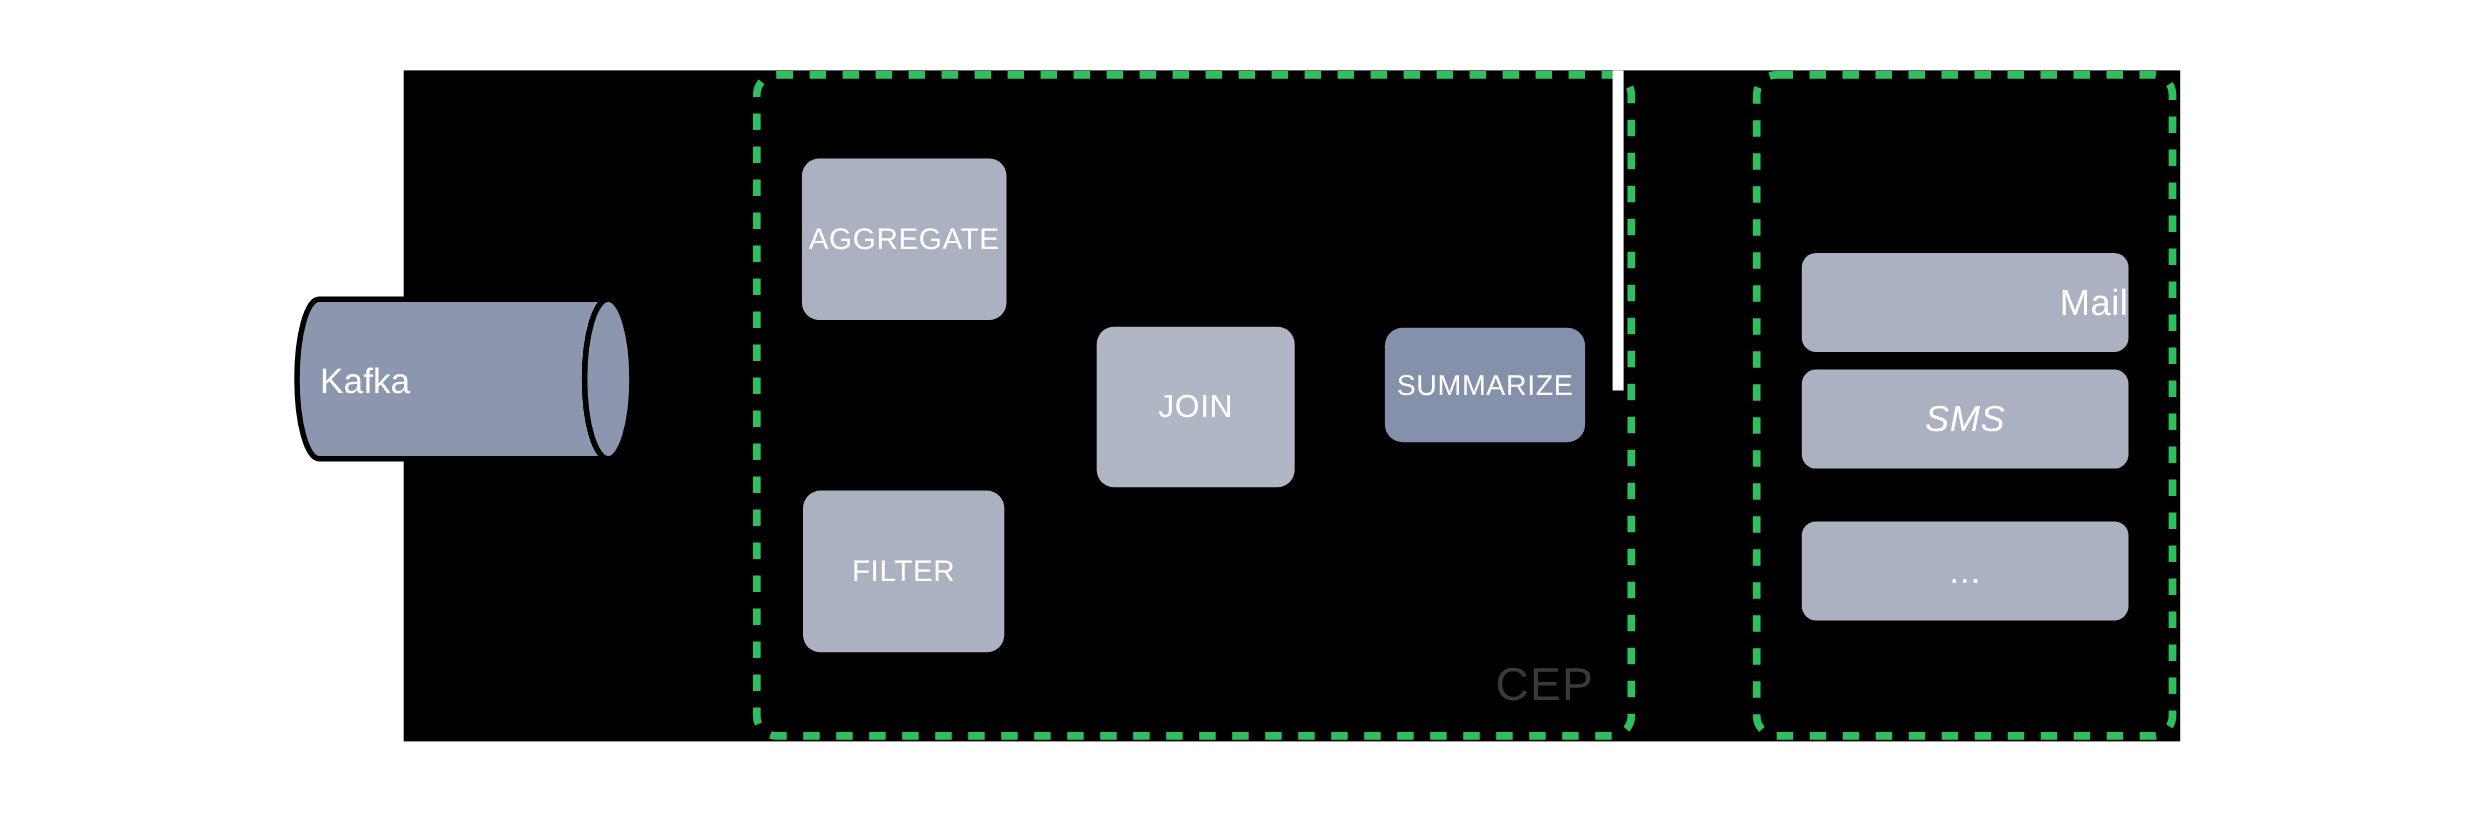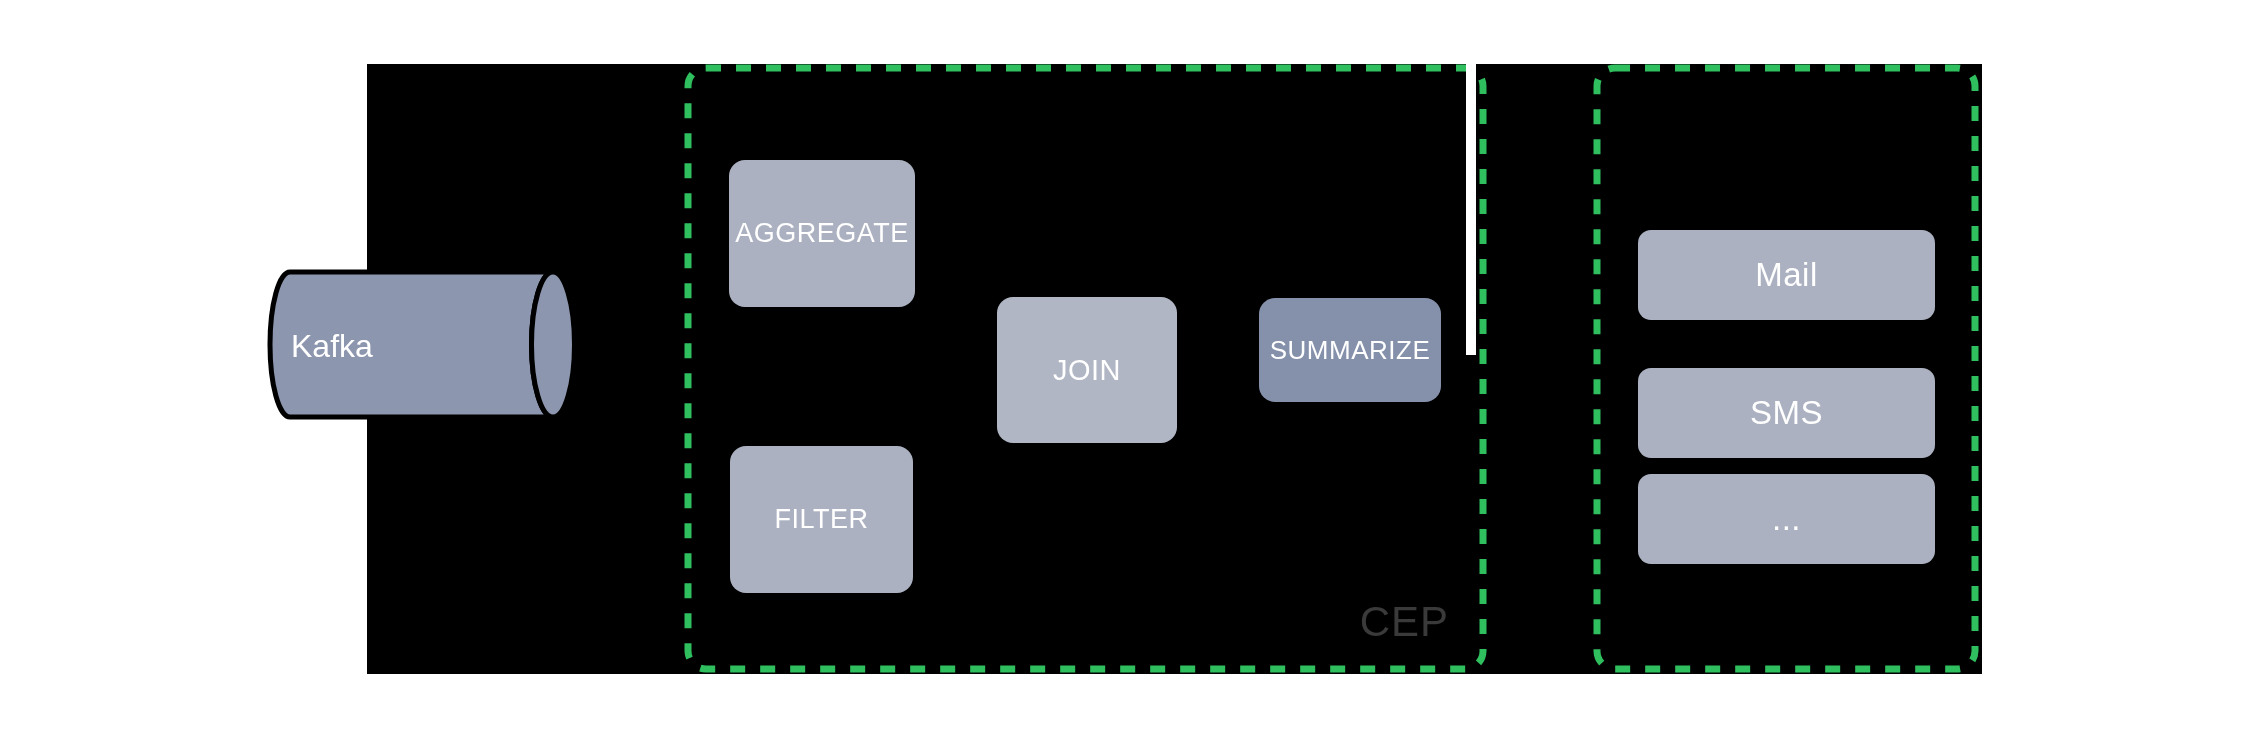--- a/index.html
+++ b/index.html
@@ -13,34 +13,34 @@
   }
   .borders { position:absolute; left:0; top:0; width:2246px; height:745px; pointer-events:none; }
   .divider {
     position:absolute; left:1466px; top:64px; width:10px; height:291px; background:#ffffff;
   }
   .node {
     position:absolute; display:flex; align-items:center; justify-content:center;
     color:#fff; background:var(--node-fill, #abb1c0); border-radius:16px;
     letter-spacing:0.5px;
   }
-  .node-aggregate { left:729px; top:144px; width:186px; height:147px; font-size:27px;margin-top:16px; }
+  .node-aggregate { left:729px; top:144px; width:186px; height:147px; font-size:27px; }
   .node-filter    { left:730px; top:446px; width:183px; height:147px; font-size:27px; }
   .node-join      { left:997px; top:297px; width:180px; height:146px; font-size:29px;
                     background:var(--join-fill, #b1b6c4); }
   .node-summarize { left:1259px; top:298px; width:182px; height:104px; font-size:26px;
                     background:var(--summarize-fill, #8591ab); }
   .ops-item {
     position:absolute; left:1638px; width:297px; height:90px; border-radius:13px;
     display:flex; align-items:center; justify-content:center;
     color:#fff; background:var(--node-fill, #abb1c0); font-size:33px; letter-spacing:0.5px;
   }
   .ops-item-0 { top:108px; }
-  .ops-item-1 { top:230px; }
-  .ops-item-2 { top:368px; }
+  .ops-item-1 { top:230px;justify-content:flex-end; }
+  .ops-item-2 { top:336px;font-style:italic; }
   .ops-item-3 { top:474px; }
   .region-label {
     position:absolute; width:200px; text-align:right; font-size:42px;
     color:var(--region-label, #3a3a3a); letter-spacing:1px;
   }
   .cep-label { left:1249px; top:598px; }
   .ops-label { left:1685px; top:598px; }
   .kafka-wrap { position:absolute; left:240px; top:262px; width:350px; height:170px; }
   .kafka-label {
     position:absolute; left:291px; top:328px; width:240px; text-align:left;

